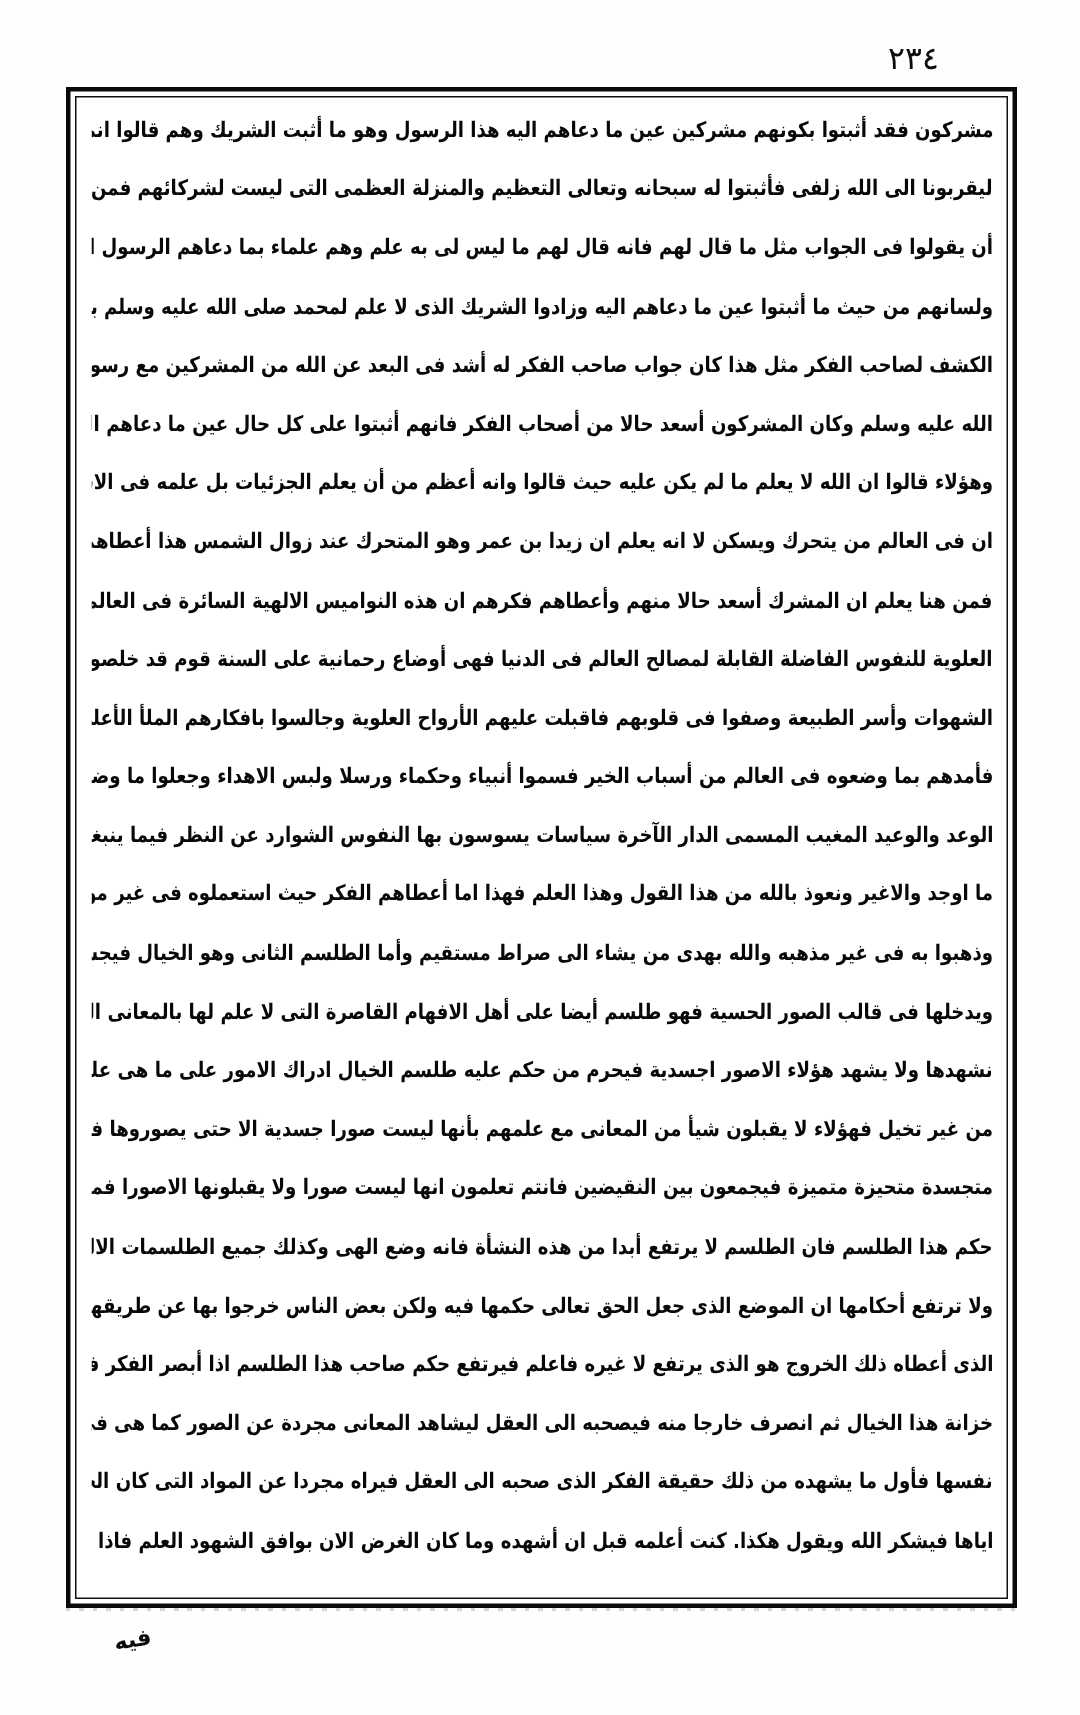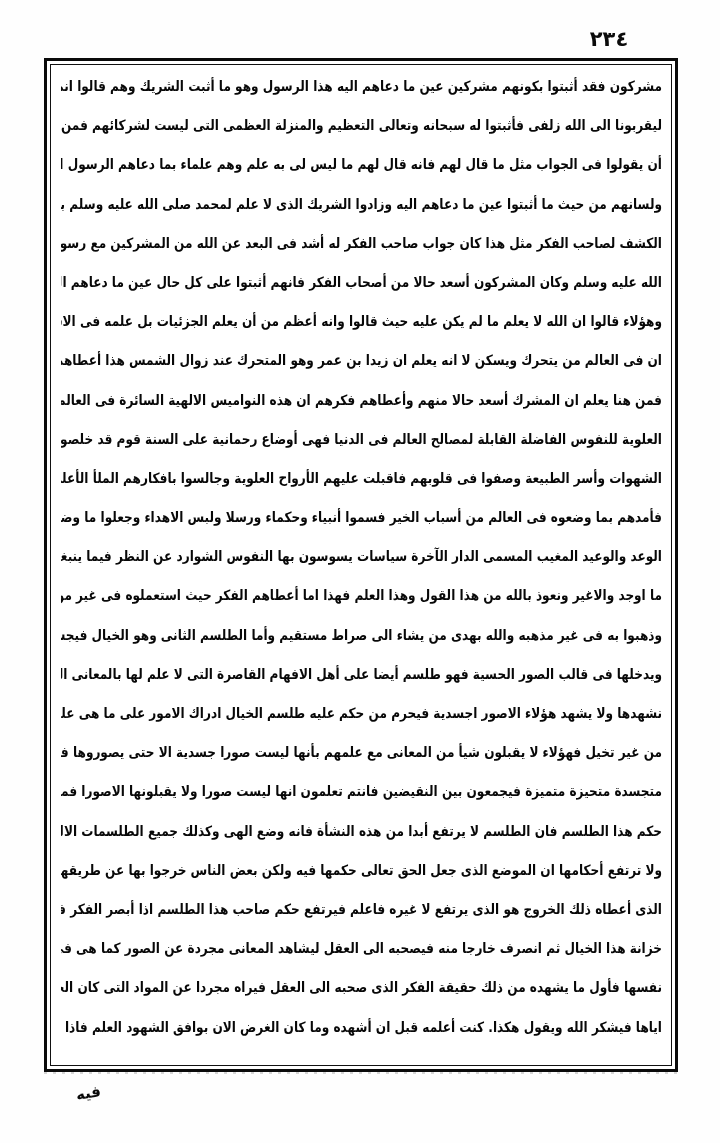--- a/index.html
+++ b/index.html
@@ -31,21 +31,21 @@
     height: 30px;
   }
   .folio-number {
     position: absolute;
     left: 574px;
     top: 0;
     width: 70px;
     text-align: center;
     font-family: "DejaVu Sans", sans-serif;
     font-size: 21px;
-    font-weight: bold;
+    font-weight: normal;
     color: #0b0b0b;
     letter-spacing: 0px;
     direction: rtl;
     line-height: 26px;
   }
 
   
   .frame-outer {
     position: absolute;
     left: 44px;

